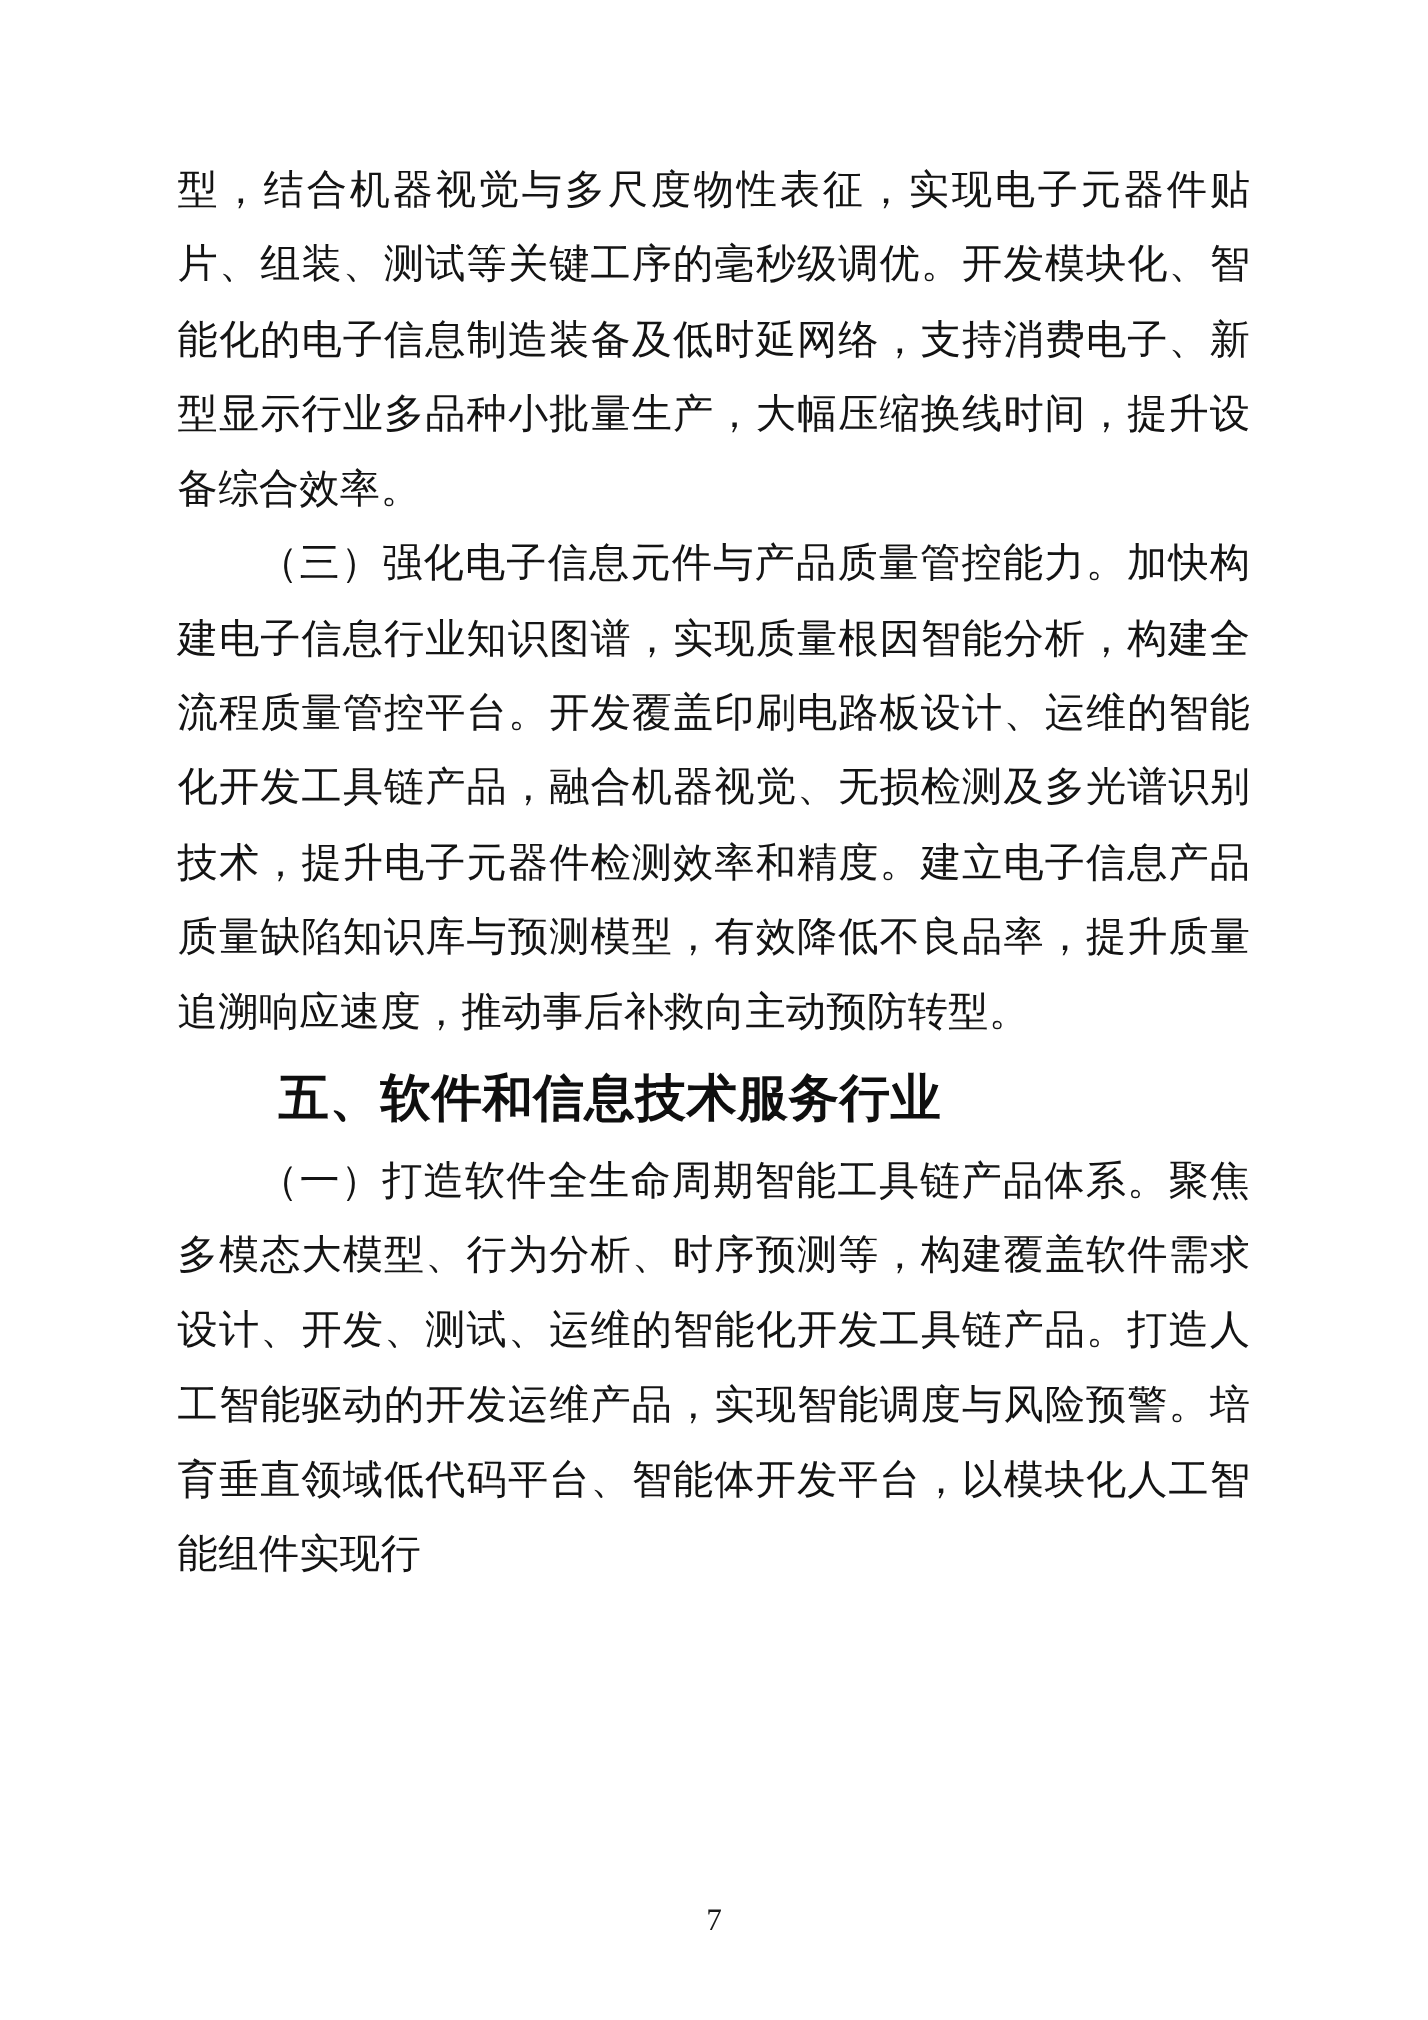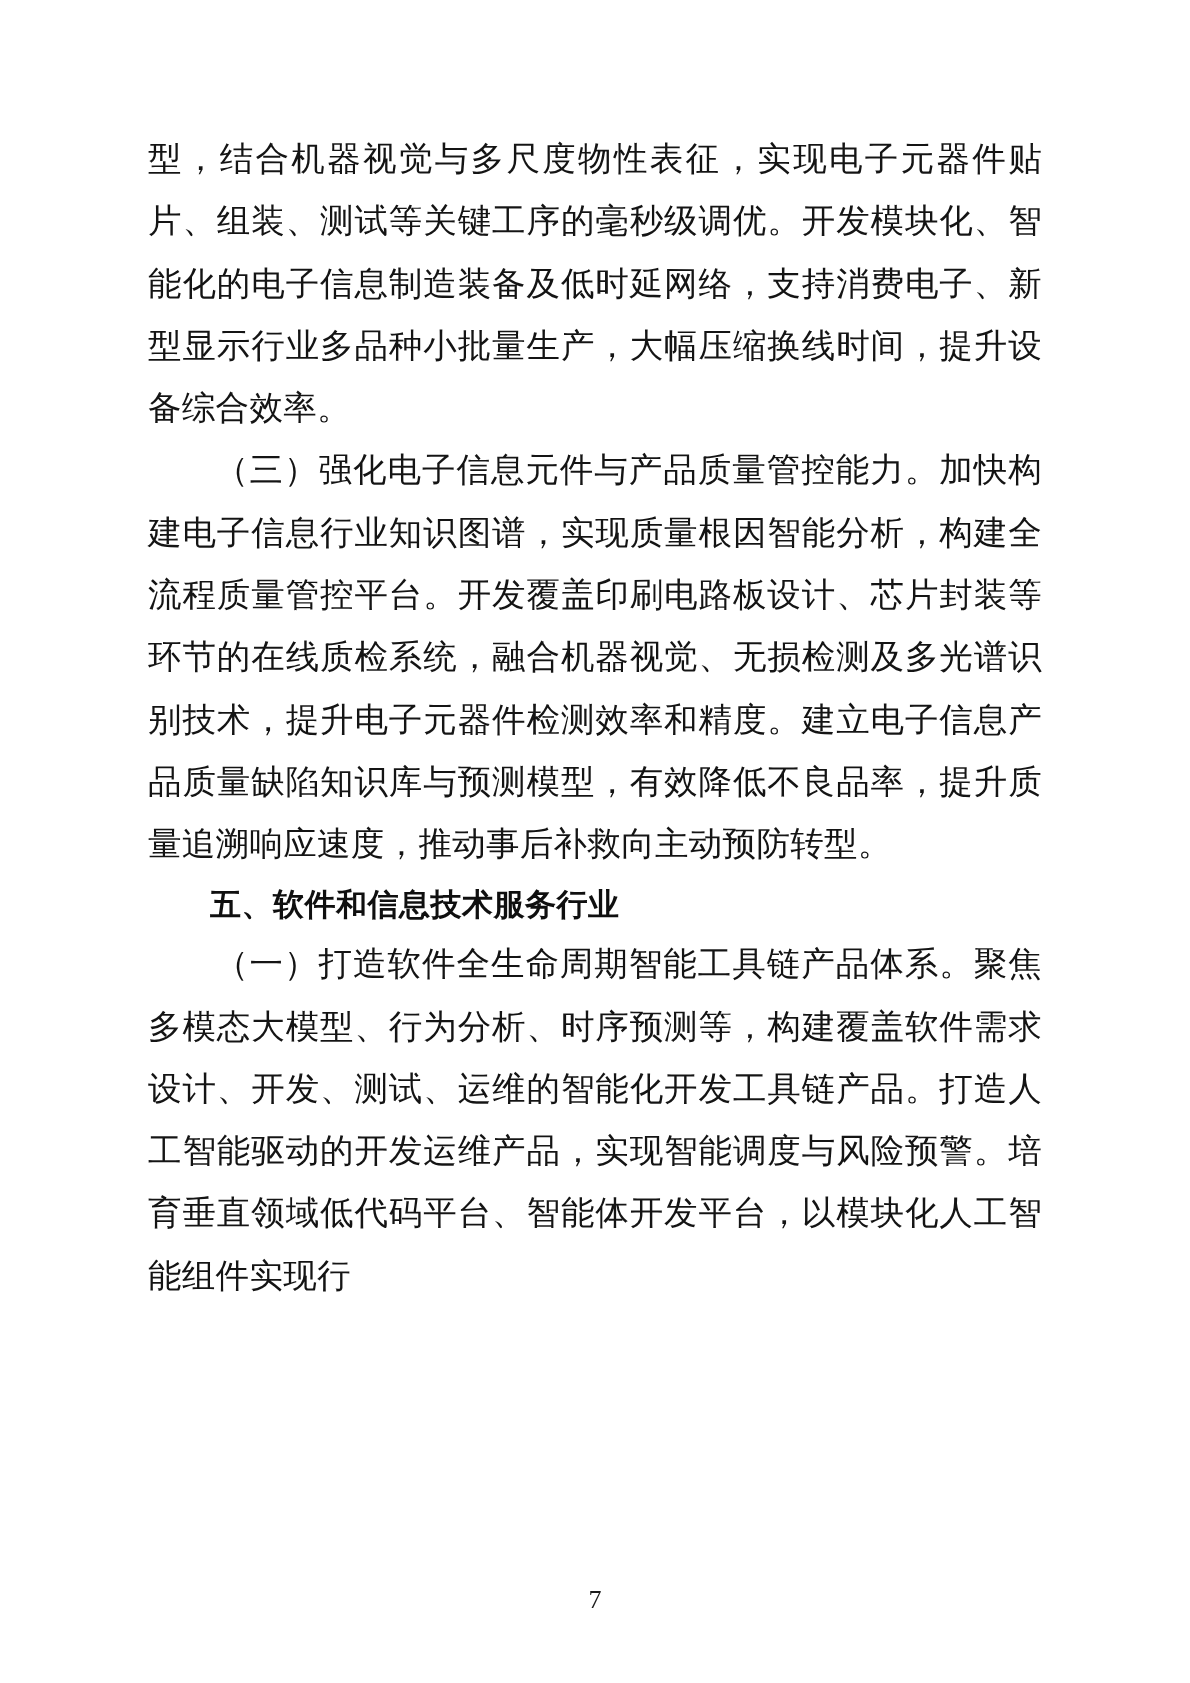--- a/index.html
+++ b/index.html
@@ -33,21 +33,21 @@
   .para {
     margin: 0 0 0 0;
     text-indent: 2em;
   }
   .para.noindent {
     text-indent: 0;
   }
   .section-heading {
     font-family: "DejaVu Sans", "Liberation Sans", sans-serif;
     font-weight: bold;
-    font-size: 31px;
+    font-size: 42px;
     line-height: 1.86;
     text-indent: 2em;
     margin: 0;
     letter-spacing: 0.5px;
     color: #0f0f0f;
   }
   .page-number {
     position: absolute;
     bottom: 68px;
     left: 0;
@@ -59,21 +59,21 @@
   }
 </style>
 </head>
 <body>
 
 <div class="page">
   <div class="doc-body">
 
     <p class="para noindent">型，结合机器视觉与多尺度物性表征，实现电子元器件贴片、组装、测试等关键工序的毫秒级调优。开发模块化、智能化的电子信息制造装备及低时延网络，支持消费电子、新型显示行业多品种小批量生产，大幅压缩换线时间，提升设备综合效率。</p>
 
-    <p class="para">（三）强化电子信息元件与产品质量管控能力。加快构建电子信息行业知识图谱，实现质量根因智能分析，构建全流程质量管控平台。开发覆盖印刷电路板设计、芯片封装等环节的在线质检系统，融合机器视觉、无损检测及多光谱识别技术，提升电子元器件检测效率和精度。建立电子信息产品质量缺陷知识库与预测模型，有效降低不良品率，提升质量追溯响应速度，推动事后补救向主动预防转型。</p>
+    <p class="para">（三）强化电子信息元件与产品质量管控能力。加快构建电子信息行业知识图谱，实现质量根因智能分析，构建全流程质量管控平台。开发覆盖印刷电路板设计、运维的智能化开发工具链产品，融合机器视觉、无损检测及多光谱识别技术，提升电子元器件检测效率和精度。建立电子信息产品质量缺陷知识库与预测模型，有效降低不良品率，提升质量追溯响应速度，推动事后补救向主动预防转型。</p>
 
 
     <h2 class="section-heading">五、软件和信息技术服务行业</h2>
 
     <p class="para">（一）打造软件全生命周期智能工具链产品体系。聚焦多模态大模型、行为分析、时序预测等，构建覆盖软件需求设计、开发、测试、运维的智能化开发工具链产品。打造人工智能驱动的开发运维产品，实现智能调度与风险预警。培育垂直领域低代码平台、智能体开发平台，以模块化人工智能组件实现行</p>
 
   </div>
 
   <div class="page-number">7</div>
 </div>

